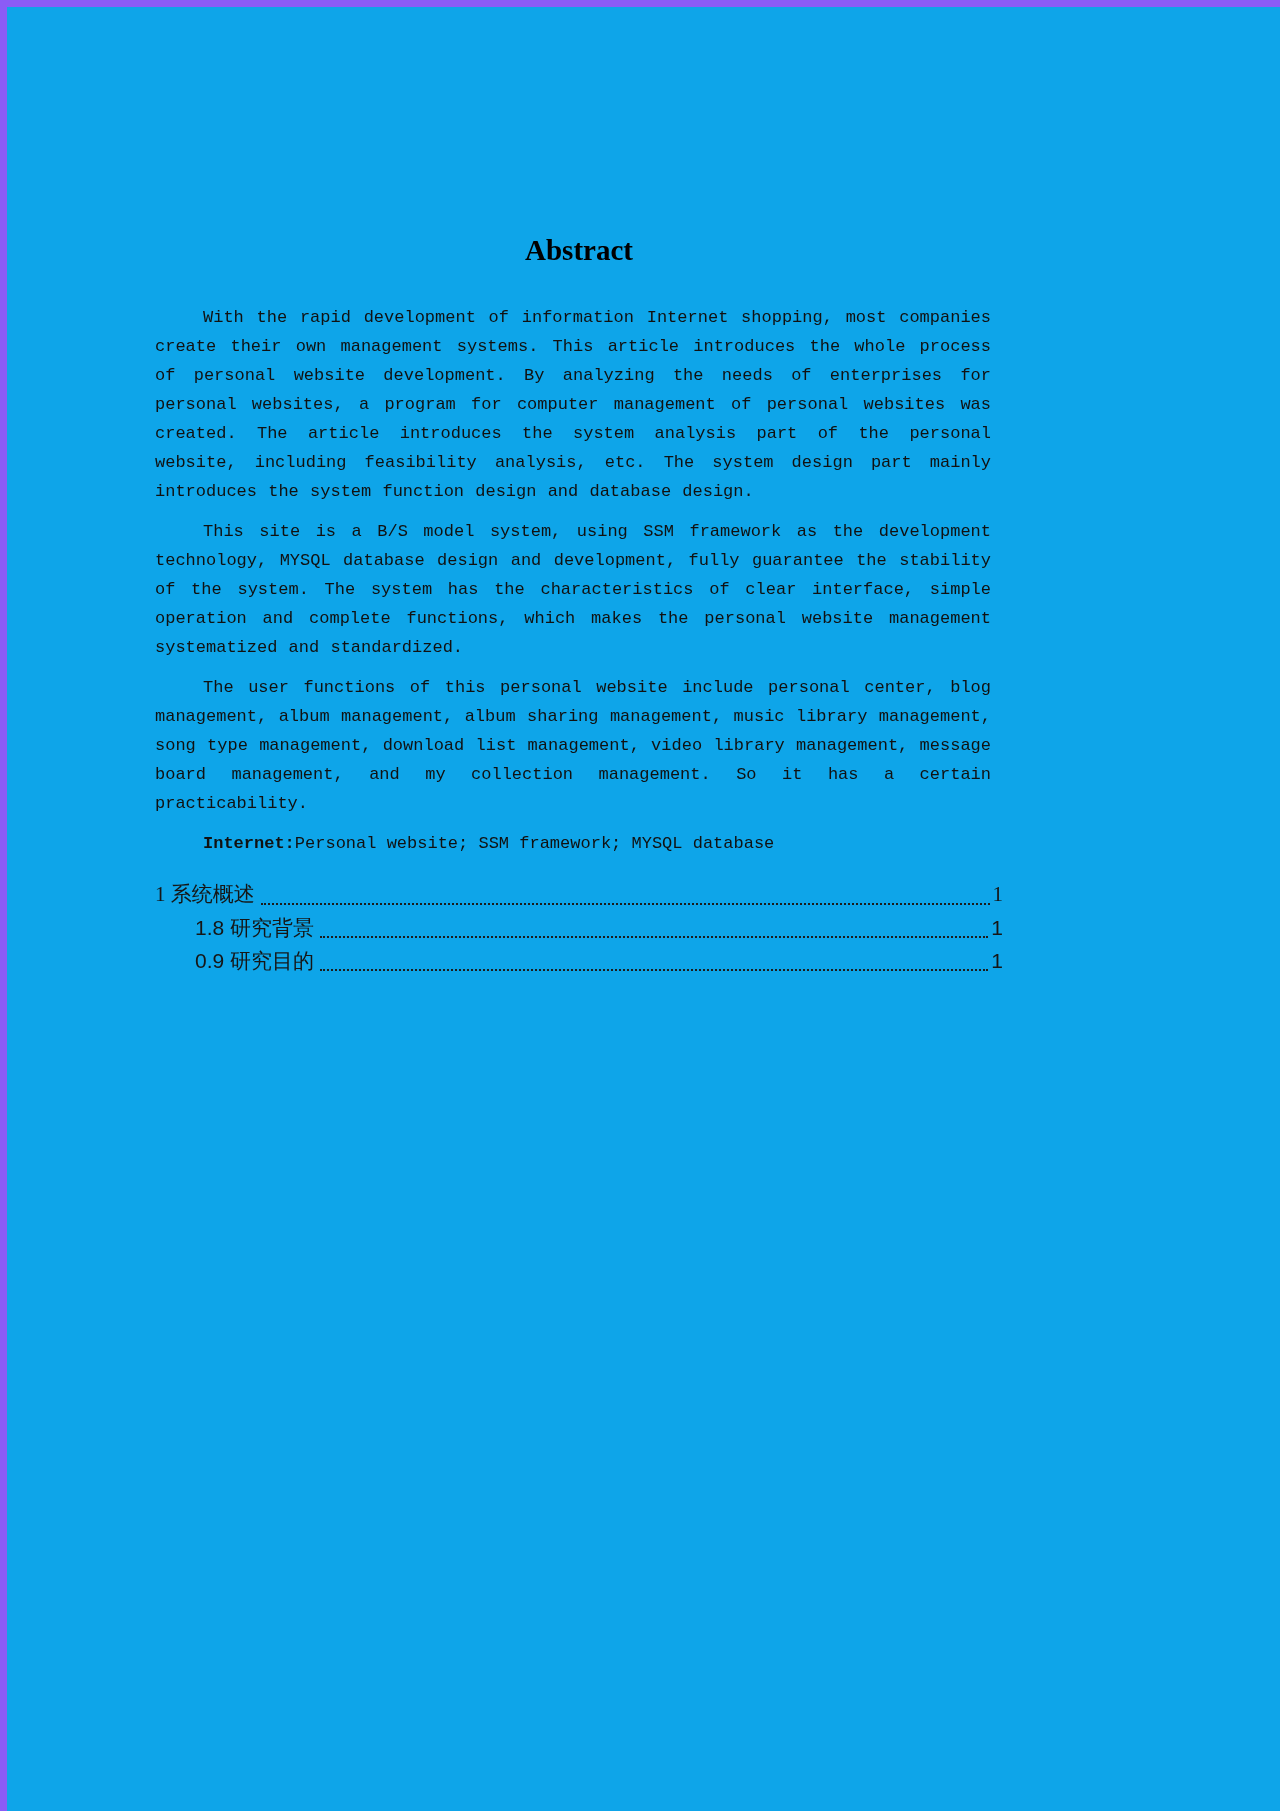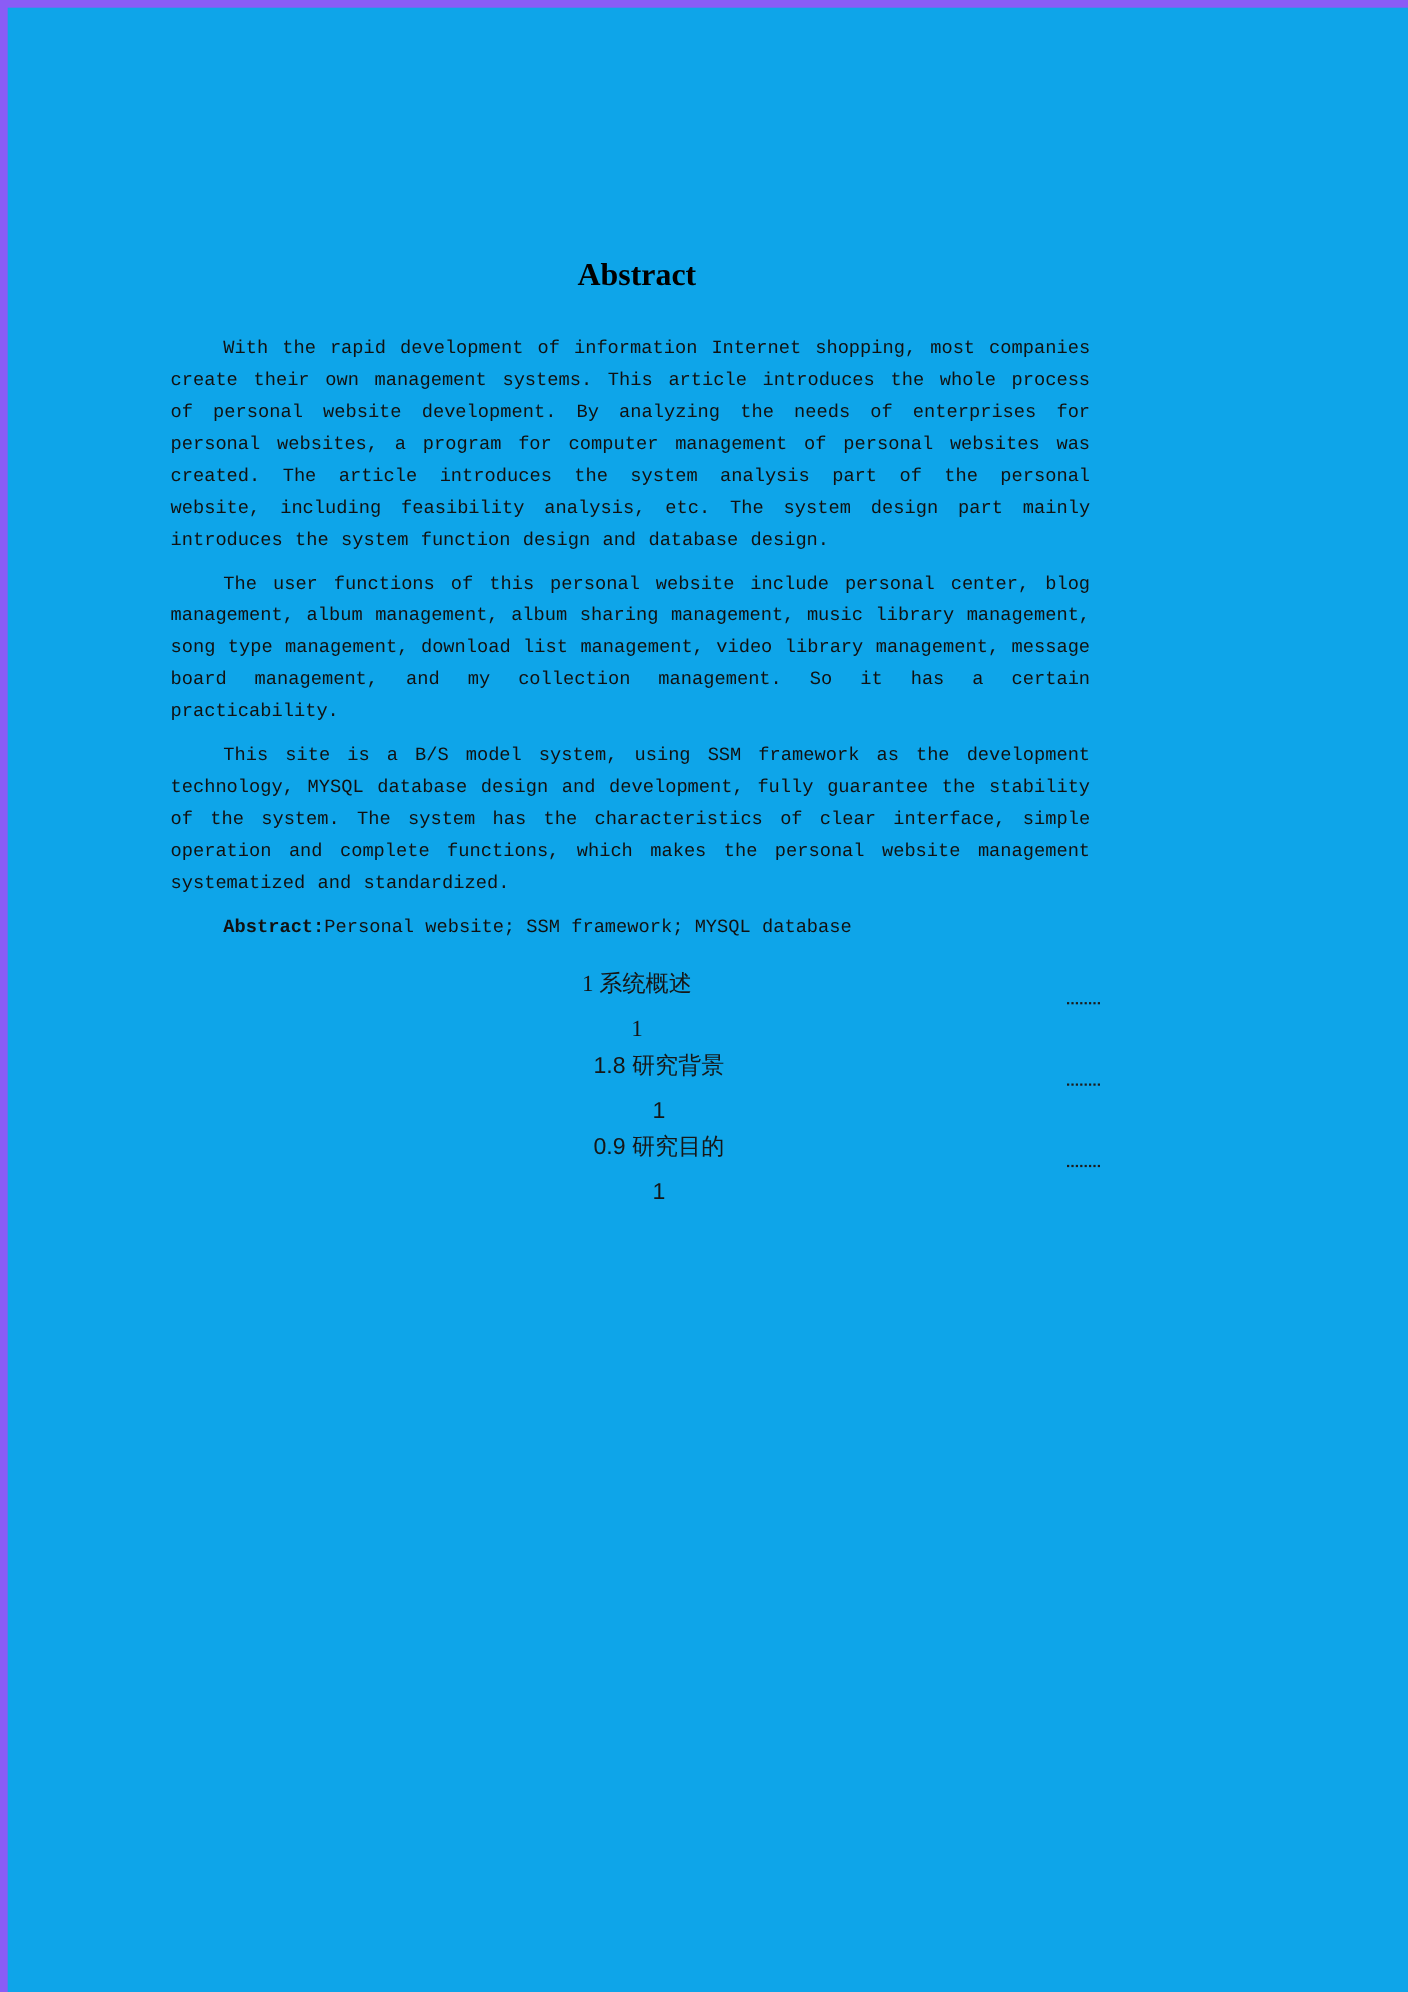--- a/index.html
+++ b/index.html
@@ -60,27 +60,26 @@
     text-align: center;
     letter-spacing: 0.28em;
     text-indent: 0.28em; 
     color: #000000;
   }
   .toc {
     margin-top: 20px;
   }
   .toc-row {
     display: flex;
-    align-items: center;
+    align-items: flex-end;
     font-size: 21px;
     line-height: 33px;
     color: #161616;
     cursor: pointer;
     text-decoration: none;
-    flex-direction: column;
   }
   .toc-row.lvl1 .toc-label,
   .toc-row.lvl1 .toc-page {
     font-family: "Liberation Serif", "DejaVu Serif", serif;
   }
   .toc-row.lvl2 {
     padding-left: 40px;
   }
   .toc-row.lvl2 .toc-label,
   .toc-row.lvl2 .toc-page {
@@ -105,25 +104,25 @@
 </head>
 <body>
 
 <div class="page">
   <div class="content">
 
     <h1 class="abstract-title">Abstract</h1>
 
     <p class="body-text">With the rapid development of information Internet shopping, most companies create their own management systems. This article introduces the whole process of personal website development. By analyzing the needs of enterprises for personal websites, a program for computer management of personal websites was created. The article introduces the system analysis part of the personal website, including feasibility analysis, etc. The system design part mainly introduces the system function design and database design.</p>
 
+    <p class="body-text">This site is a B/S model system, using SSM framework as the development technology, MYSQL database design and development, fully guarantee the stability of the system. The system has the characteristics of clear interface, simple operation and complete functions, which makes the personal website management systematized and standardized.</p>
+
     <p class="body-text">The user functions of this personal website include personal center, blog management, album management, album sharing management, music library management, song type management, download list management, video library management, message board management, and my collection management. So it has a certain practicability.</p>
 
-    <p class="body-text">This site is a B/S model system, using SSM framework as the development technology, MYSQL database design and development, fully guarantee the stability of the system. The system has the characteristics of clear interface, simple operation and complete functions, which makes the personal website management systematized and standardized.</p>
-
-    <p class="keywords-line"><span class="kw-label">Abstract:</span><span>Personal website; SSM framework; MYSQL database</span></p>
+    <p class="keywords-line"><span class="kw-label">Internet:</span><span>Personal website; SSM framework; MYSQL database</span></p>
 
 
     <div class="toc">
 
       <div class="toc-row lvl1">
         <span class="toc-label">1 系统概述</span>
         <span class="toc-leader"></span>
         <span class="toc-page">1</span>
       </div>
 

